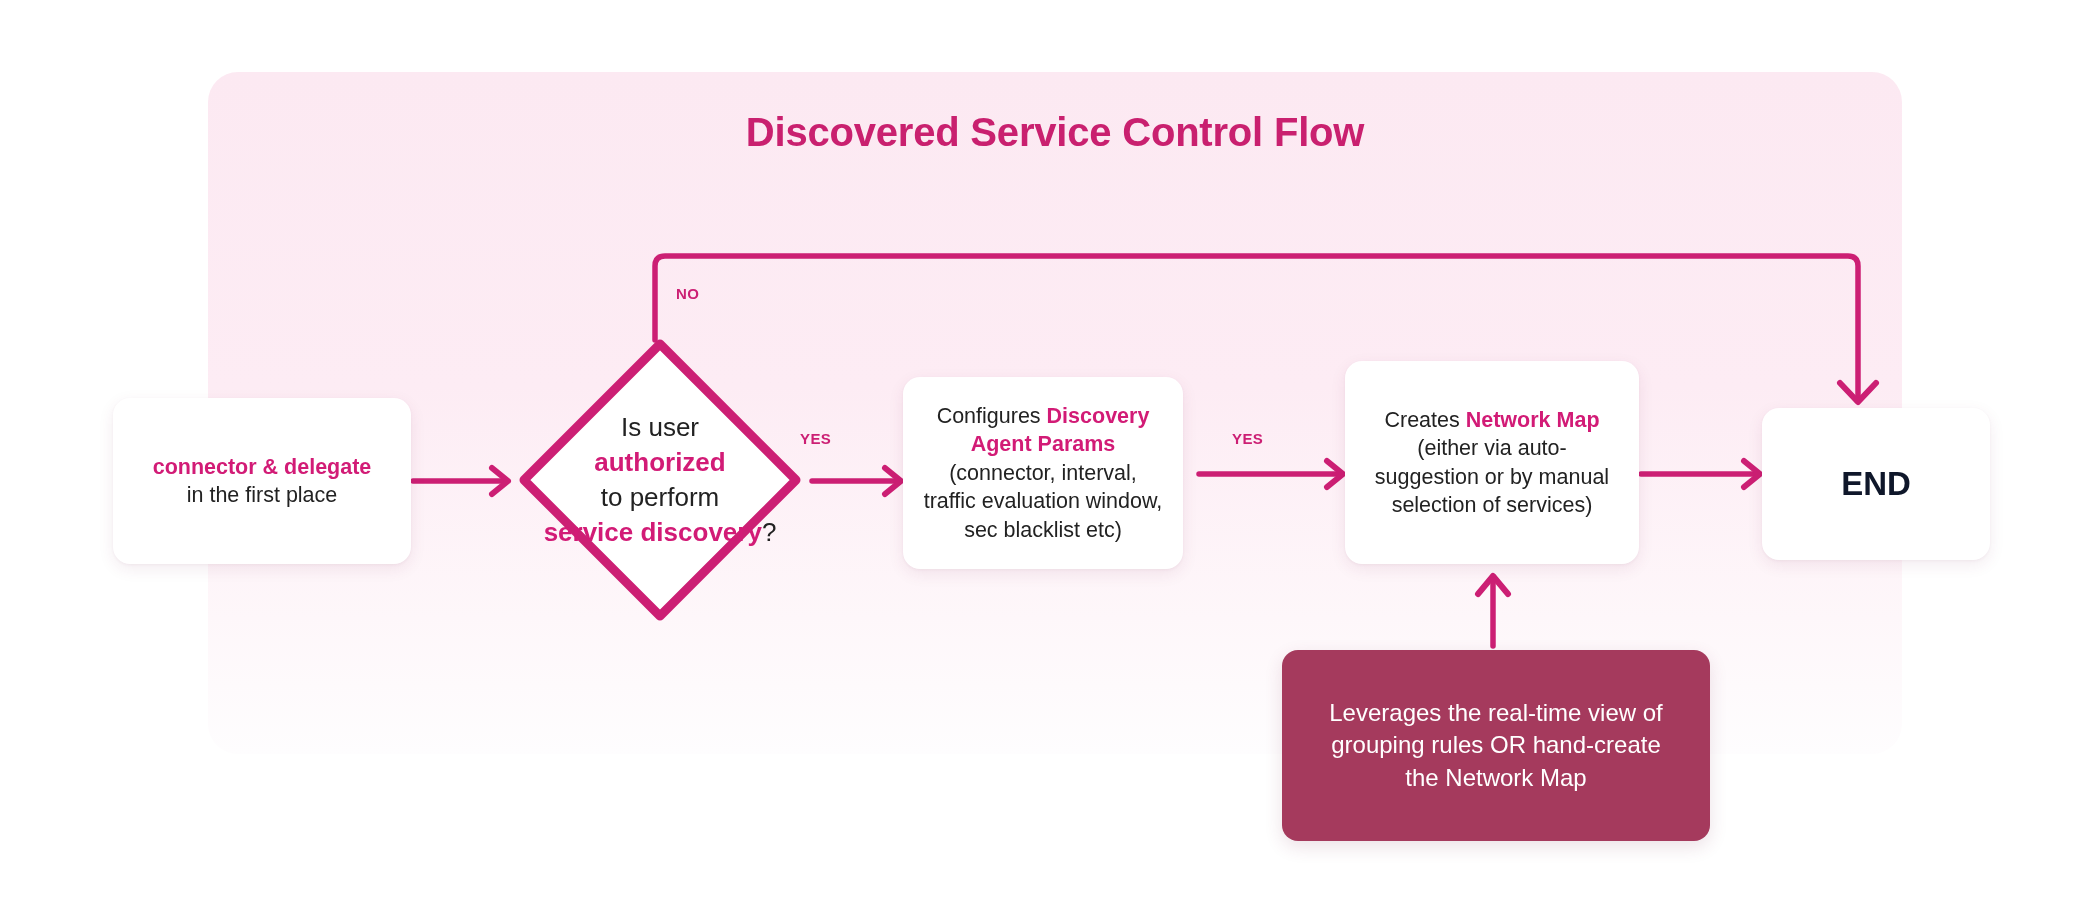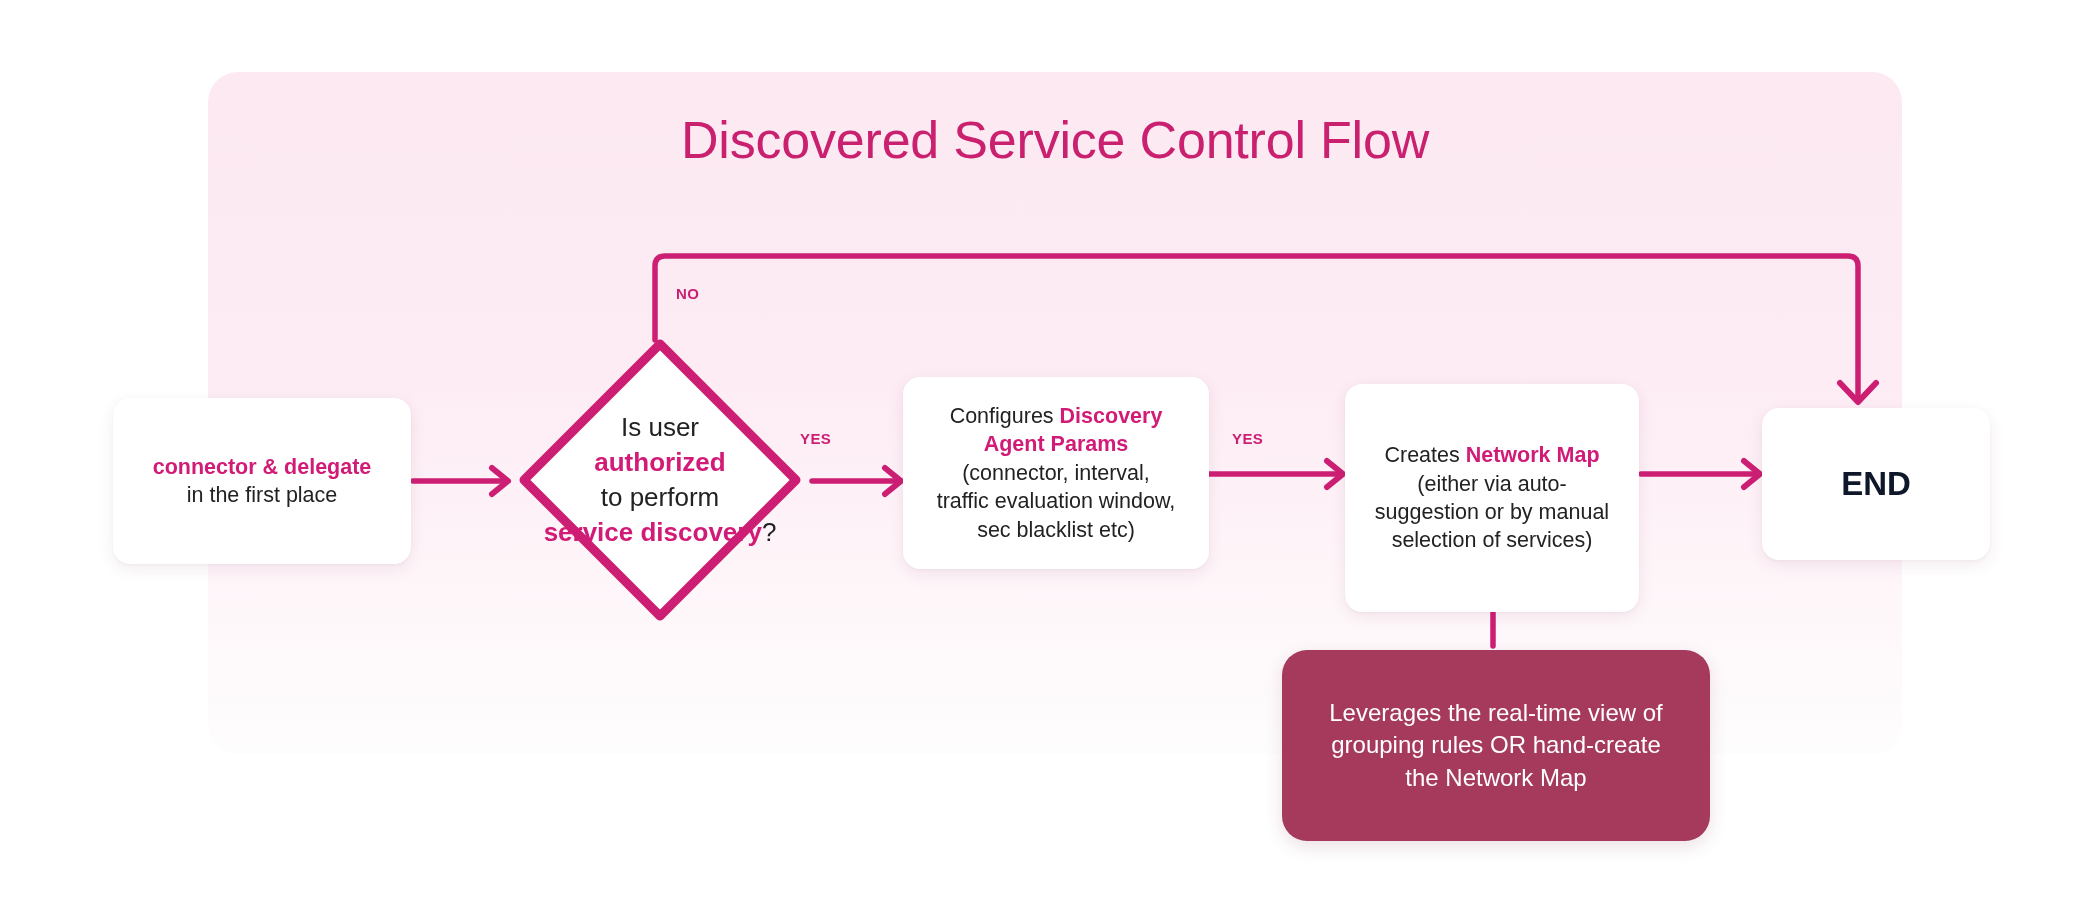--- a/index.html
+++ b/index.html
@@ -28,22 +28,22 @@
     background: linear-gradient(180deg, #FCE9F2 0%, #FDECF4 46%, #FEF7FA 80%, #FEFDFE 100%);
   }
 
   
   .title {
     position: absolute;
     left: 208px;
     top: 110px;
     width: 1694px;
     text-align: center;
-    font-size: 52px;
-    font-weight: normal;
+    font-size: 40px;
+    font-weight: bold;
     letter-spacing: -0.2px;
     color: #C9206F;
   }
 
   
   #wires {
     position: absolute;
     left: 0; top: 0;
     width: 2096px; height: 903px;
     pointer-events: none;
@@ -61,34 +61,34 @@
     text-align: center;
     color: #222222;
     font-size: 21.5px;
     line-height: 1.32;
     padding: 8px 14px;
   }
   .node .txt { width: 100%; }
   .hl { color: #D21B76; font-weight: bold; }
 
   #node-start { left: 113px;  top: 398px; width: 298px; height: 166px; }
-  #node-params { left: 903px; top: 377px; width: 306px; height: 192px; }
-  #node-map   { left: 1345px; top: 384px; width: 294px; height: 228px; }
+  #node-params { left: 903px; top: 377px; width: 280px; height: 192px; }
+  #node-map   { left: 1345px; top: 361px; width: 294px; height: 203px; }
   #node-end   { left: 1762px; top: 408px; width: 228px; height: 152px;
                 font-size: 33px; font-weight: bold; color: #0f172a; }
 
   
   .note {
     position: absolute;
     left: 1282px;
     top: 650px;
     width: 428px;
     height: 191px;
     background: #A53A5D;
-    border-radius: 25px;
+    border-radius: 16px;
     box-shadow: 0 6px 18px rgba(120,40,80,0.14);
     display: flex;
     align-items: center;
     justify-content: center;
     text-align: center;
     color: #FFFFFF;
     font-size: 24px;
     line-height: 1.36;
     padding: 10px 18px;
   }

